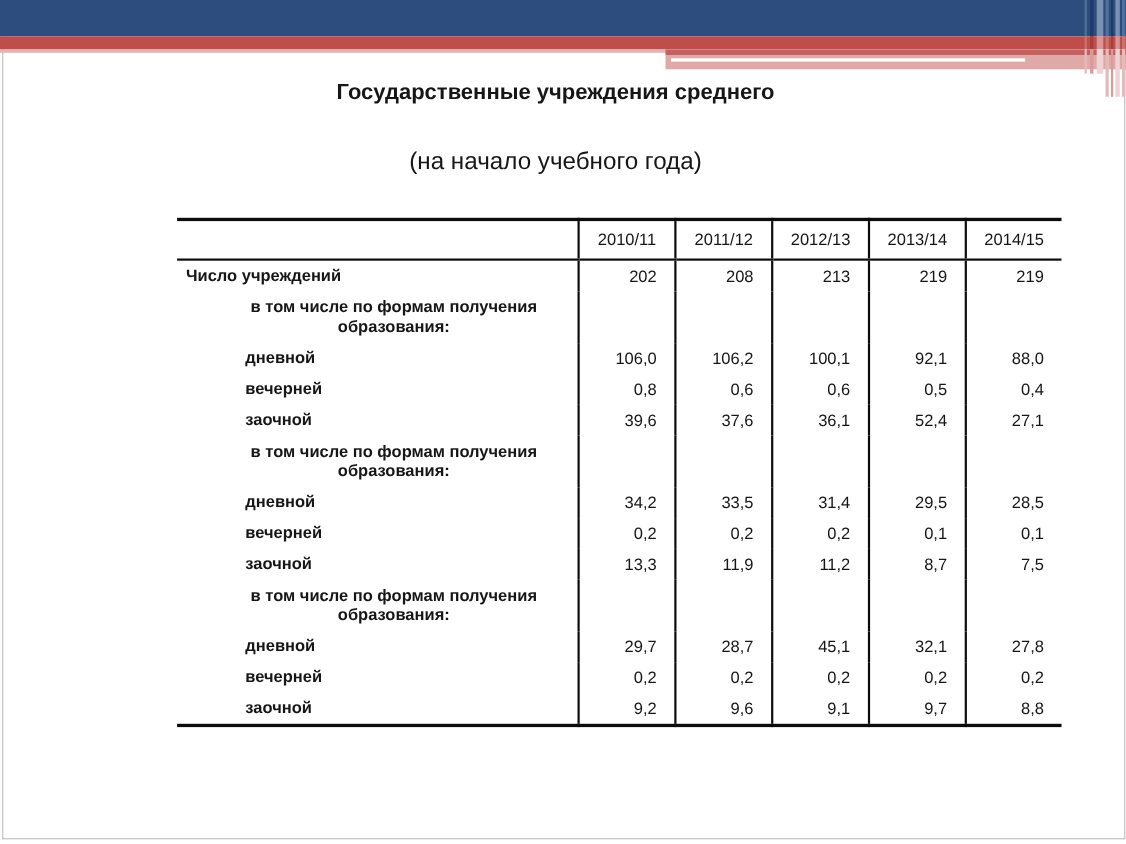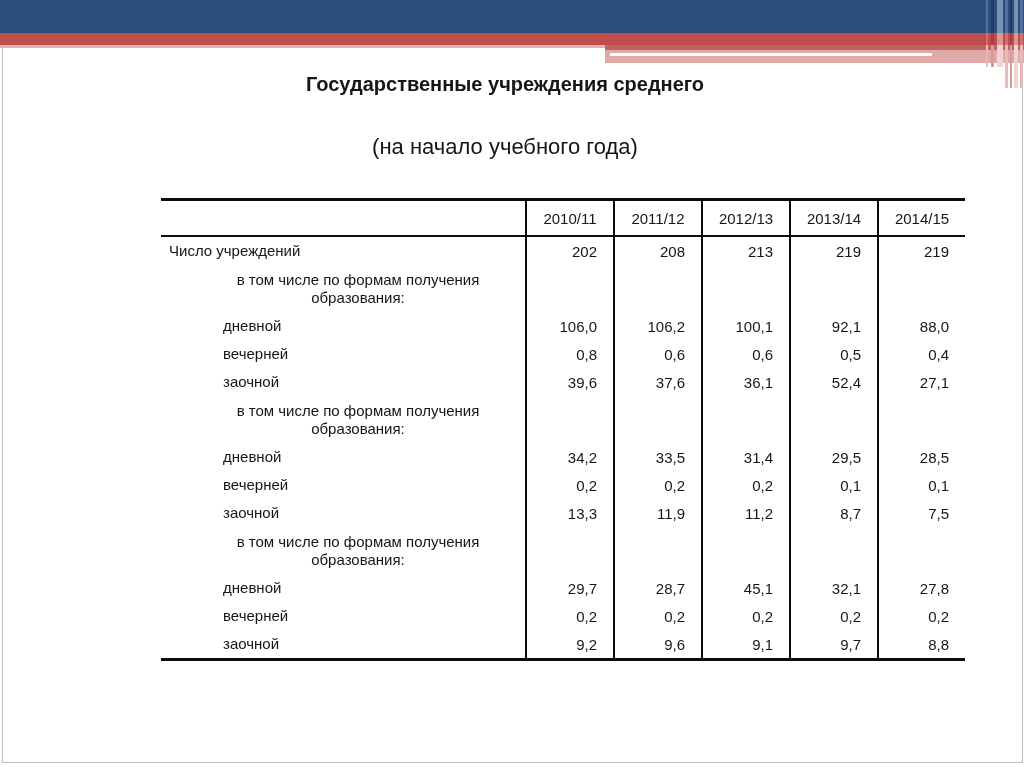--- a/index.html
+++ b/index.html
@@ -43,21 +43,21 @@
   table.data{border-collapse:collapse;table-layout:fixed;width:804px;
     border-top:3px solid #0c0c0c;border-bottom:3px solid #0c0c0c;
     font-size:15px;color:#161616;}
   table.data th{font-weight:400;text-align:center;vertical-align:middle;
     height:32px;border-bottom:2px solid #0c0c0c;}
   table.data th.yc{border-left:2px solid #0c0c0c;}
   table.data td{vertical-align:middle;padding:0;}
   table.data td.val{border-left:2px solid #0c0c0c;text-align:right;padding-right:16px;}
   tr.r-single td{height:28px;}
   tr.r-double td{height:47px;text-align:center;}
-  td.lbl{line-height:18px;}
+  td.lbl{line-height:18px;font-weight:bold;}
   td.lbl.ind0{padding-left:8px;}
   td.lbl.ind1{padding-left:30px;}
   td.lbl.ind2{padding-left:62px;}
 </style>
 </head>
 <body>
 
 <div class="slide-frame"></div>
 
 <div class="bar bar-blue"></div>

